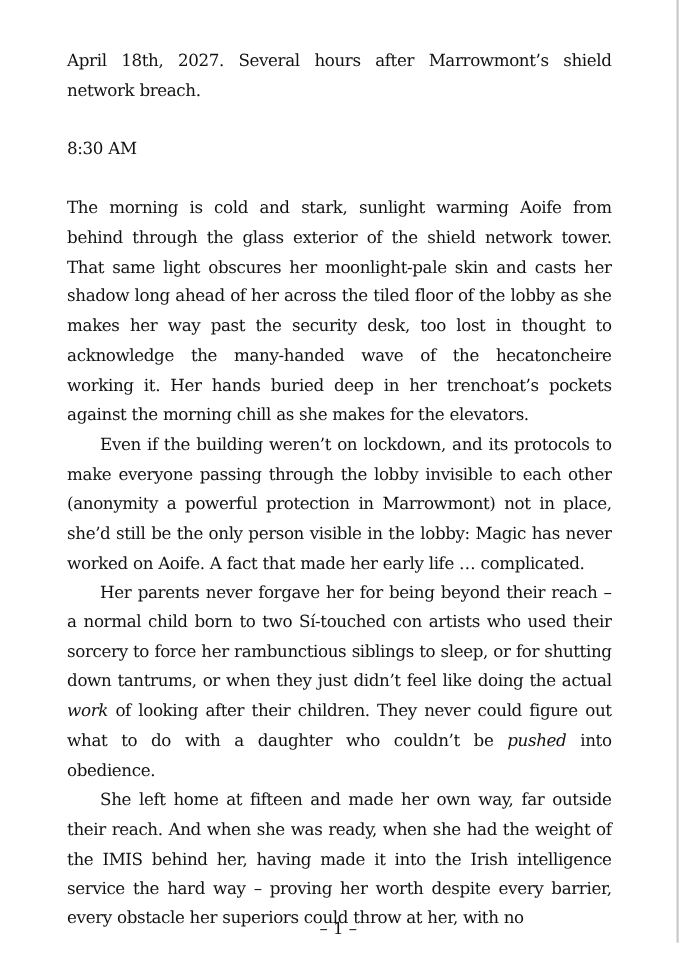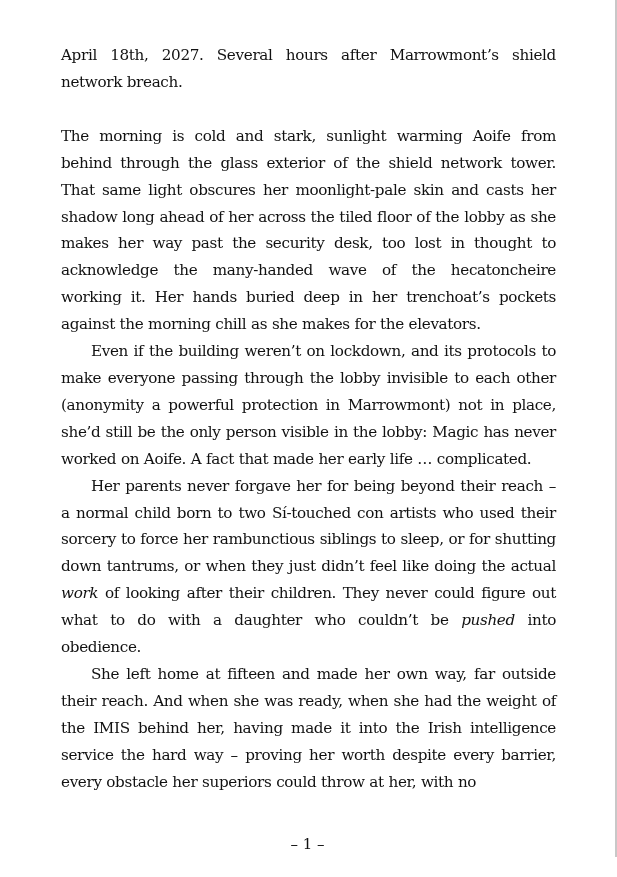--- a/index.html
+++ b/index.html
@@ -62,20 +62,21 @@
       font-size: 15px;
       color: #111111;
     }
   </style>
 </head>
 <body>
 
 <div class="page">
   <div class="content">
     <p class="heading-date">April 18th, 2027. Several hours after Marrowmont’s shield network breach.</p>
+    <p class="time-stamp">8:30 AM</p>
     <div class="gap"></div>
     <p>The morning is cold and stark, sunlight warming Aoife from behind through the glass exterior of the shield network tower. That same light obscures her moonlight-pale skin and casts her shadow long ahead of her across the tiled floor of the lobby as she makes her way past the security desk, too lost in thought to acknowledge the many-handed wave of the hecatoncheire working it. Her hands buried deep in her trenchoat’s pockets against the morning chill as she makes for the elevators.</p>
     <p class="indent">Even if the building weren’t on lockdown, and its protocols to make everyone passing through the lobby invisible to each other (anonymity a powerful protection in Marrowmont) not in place, she’d still be the only person visible in the lobby: Magic has never worked on Aoife. A fact that made her early life … complicated.</p>
     <p class="indent"><span>Her parents never forgave her for being beyond their reach – a normal child born to two Sí-touched con artists who used their sorcery to force her rambunctious siblings to sleep, or for shutting down tantrums, or when they just didn’t feel like doing the actual </span><em>work</em><span> of looking after their children. They never could figure out what to do with a daughter who couldn’t be </span><em>pushed</em><span> into obedience.</span></p>
     <p class="indent">She left home at fifteen and made her own way, far outside their reach. And when she was ready, when she had the weight of the IMIS behind her, having made it into the Irish intelligence service the hard way – proving her worth despite every barrier, every obstacle her superiors could throw at her, with no</p>
   </div>
   <div class="page-number">– 1 –</div>
 </div>
 
 </body></html>

